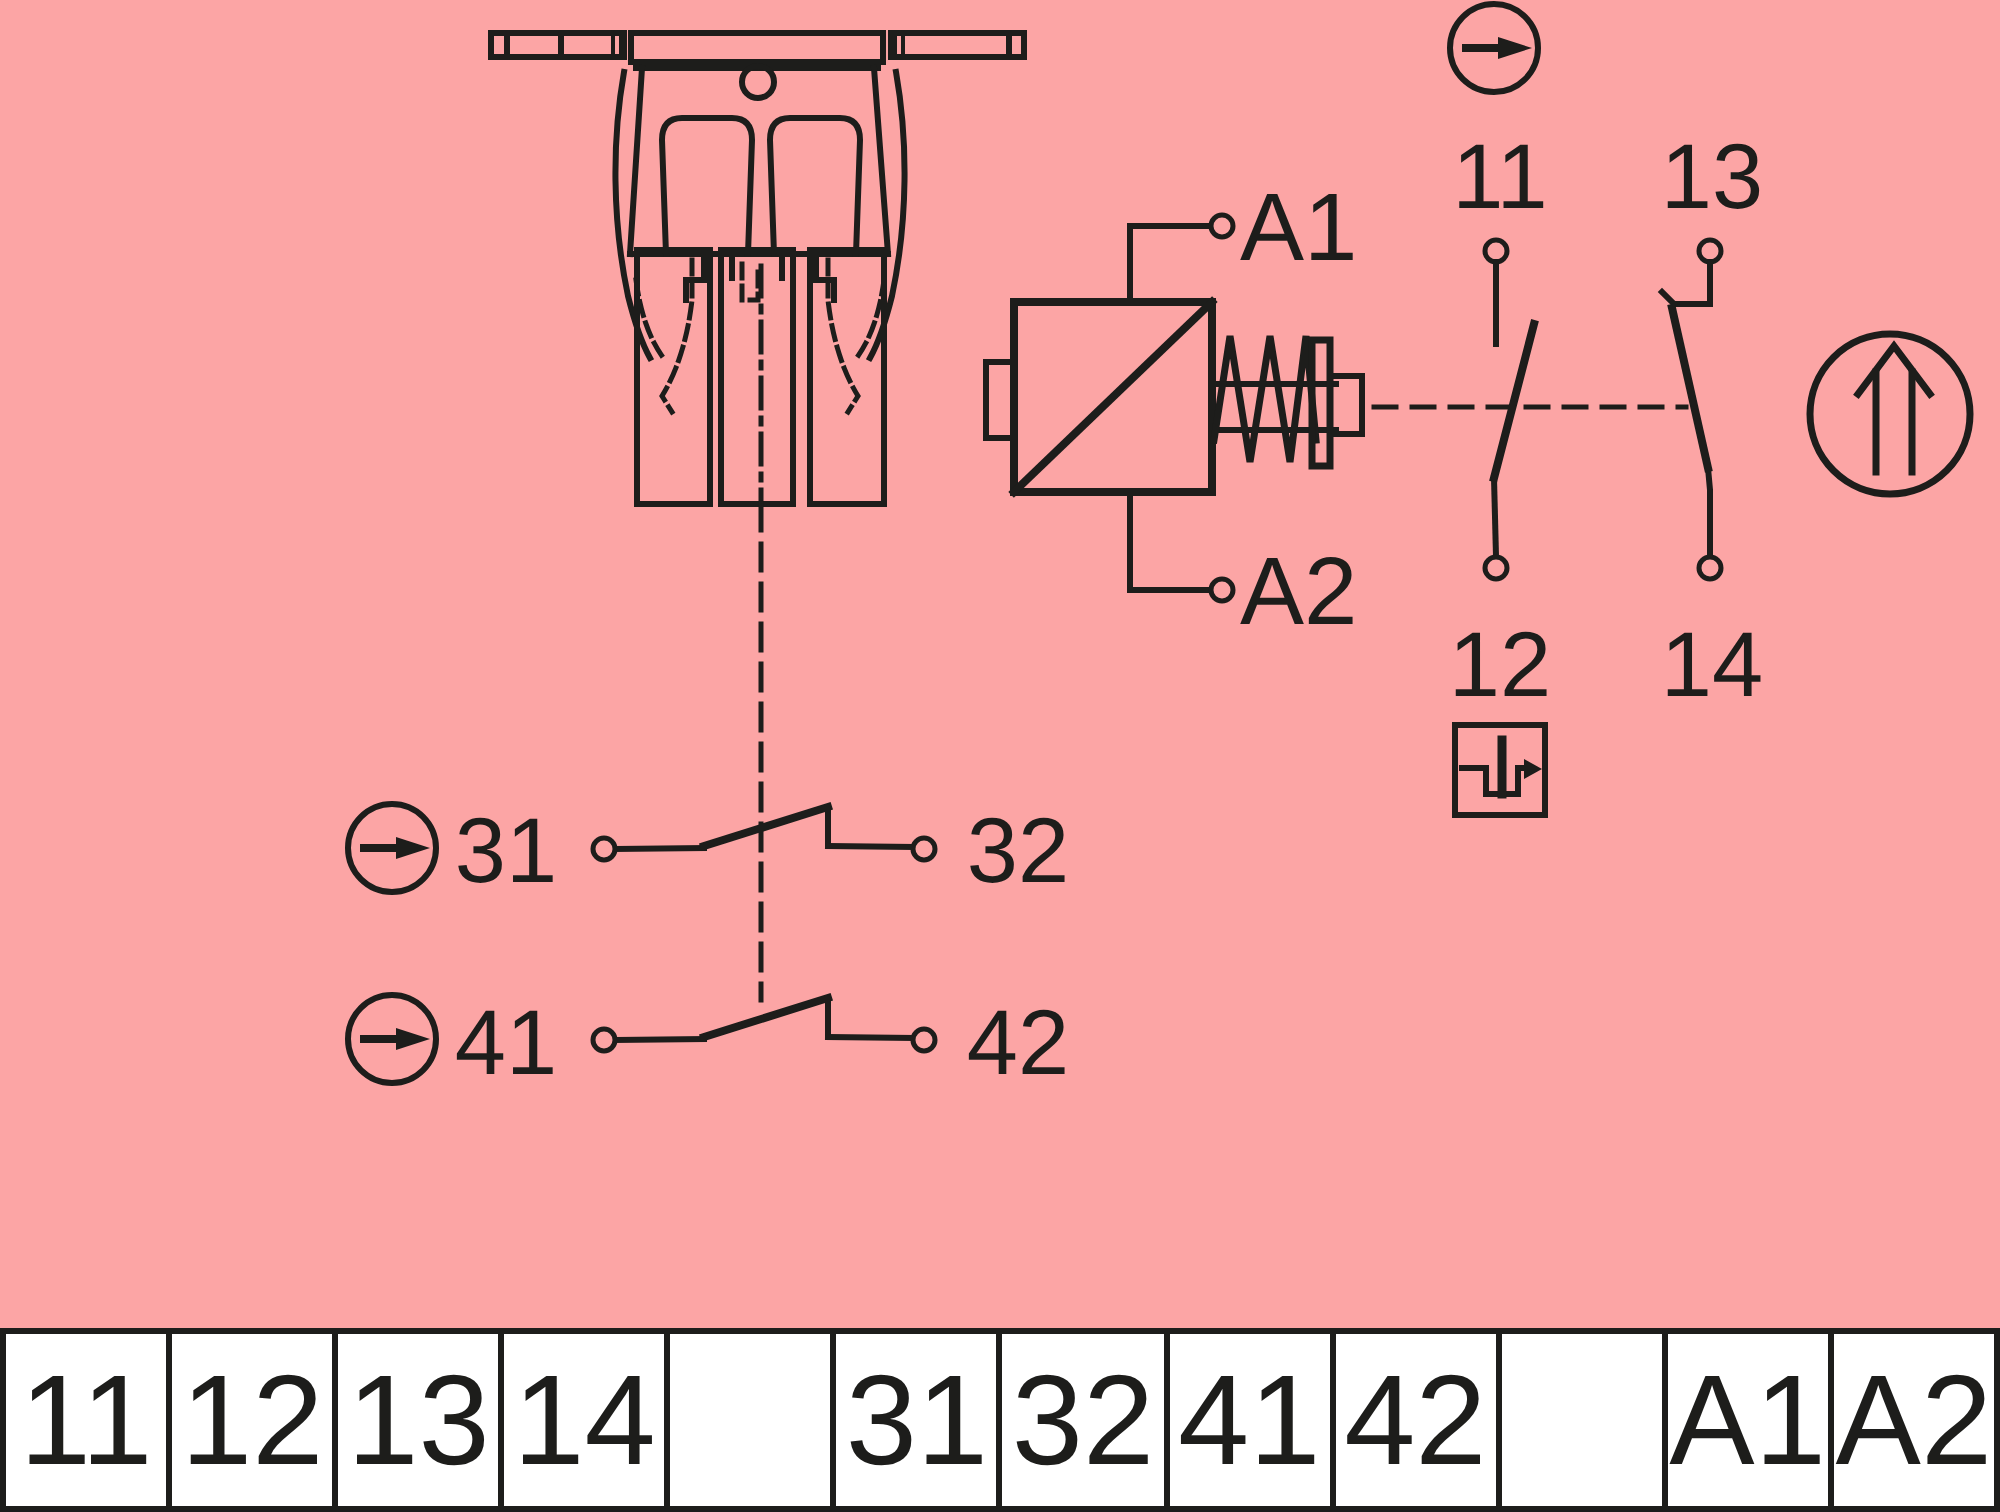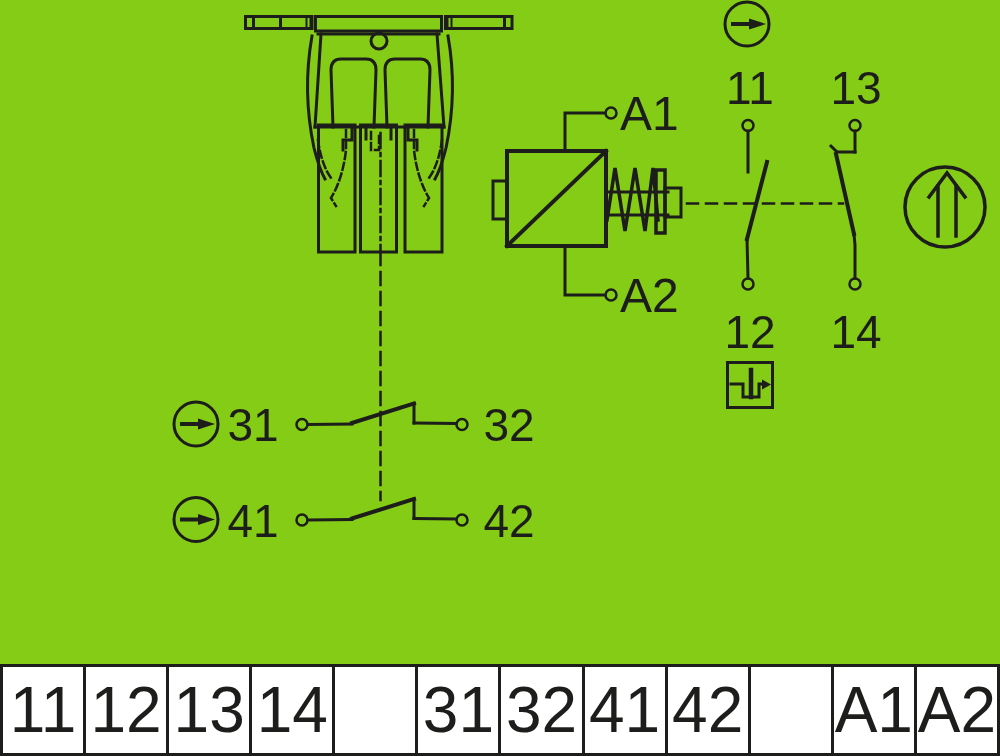--- a/index.html
+++ b/index.html
@@ -1,17 +1,17 @@
 <!DOCTYPE html>
 <html><head>
 <meta charset="utf-8">
 <style>
   html,body{margin:0;padding:0;background:#fff;}
   #stage{
-    position:relative;width:1000px;height:756px;background:#84cc16;overflow:hidden;
+    position:relative;width:1000px;height:756px;background:#fca5a5;overflow:hidden;
     font-family:"Liberation Sans",sans-serif;color:#1d1d1b;
   }
   #schematic{position:absolute;left:0;top:0;width:1000px;height:660px;}
   svg text{font-family:"Liberation Sans",sans-serif;fill:#1d1d1b;}
   .lbl{font-size:46px;}
   .lbl-coil{font-size:48px;}
   
   #terminal-strip{
     position:absolute;left:0;top:664px;width:1000px;height:92px;
     box-sizing:border-box;border:3px solid #1d1d1b;display:flex;background:#fff;

